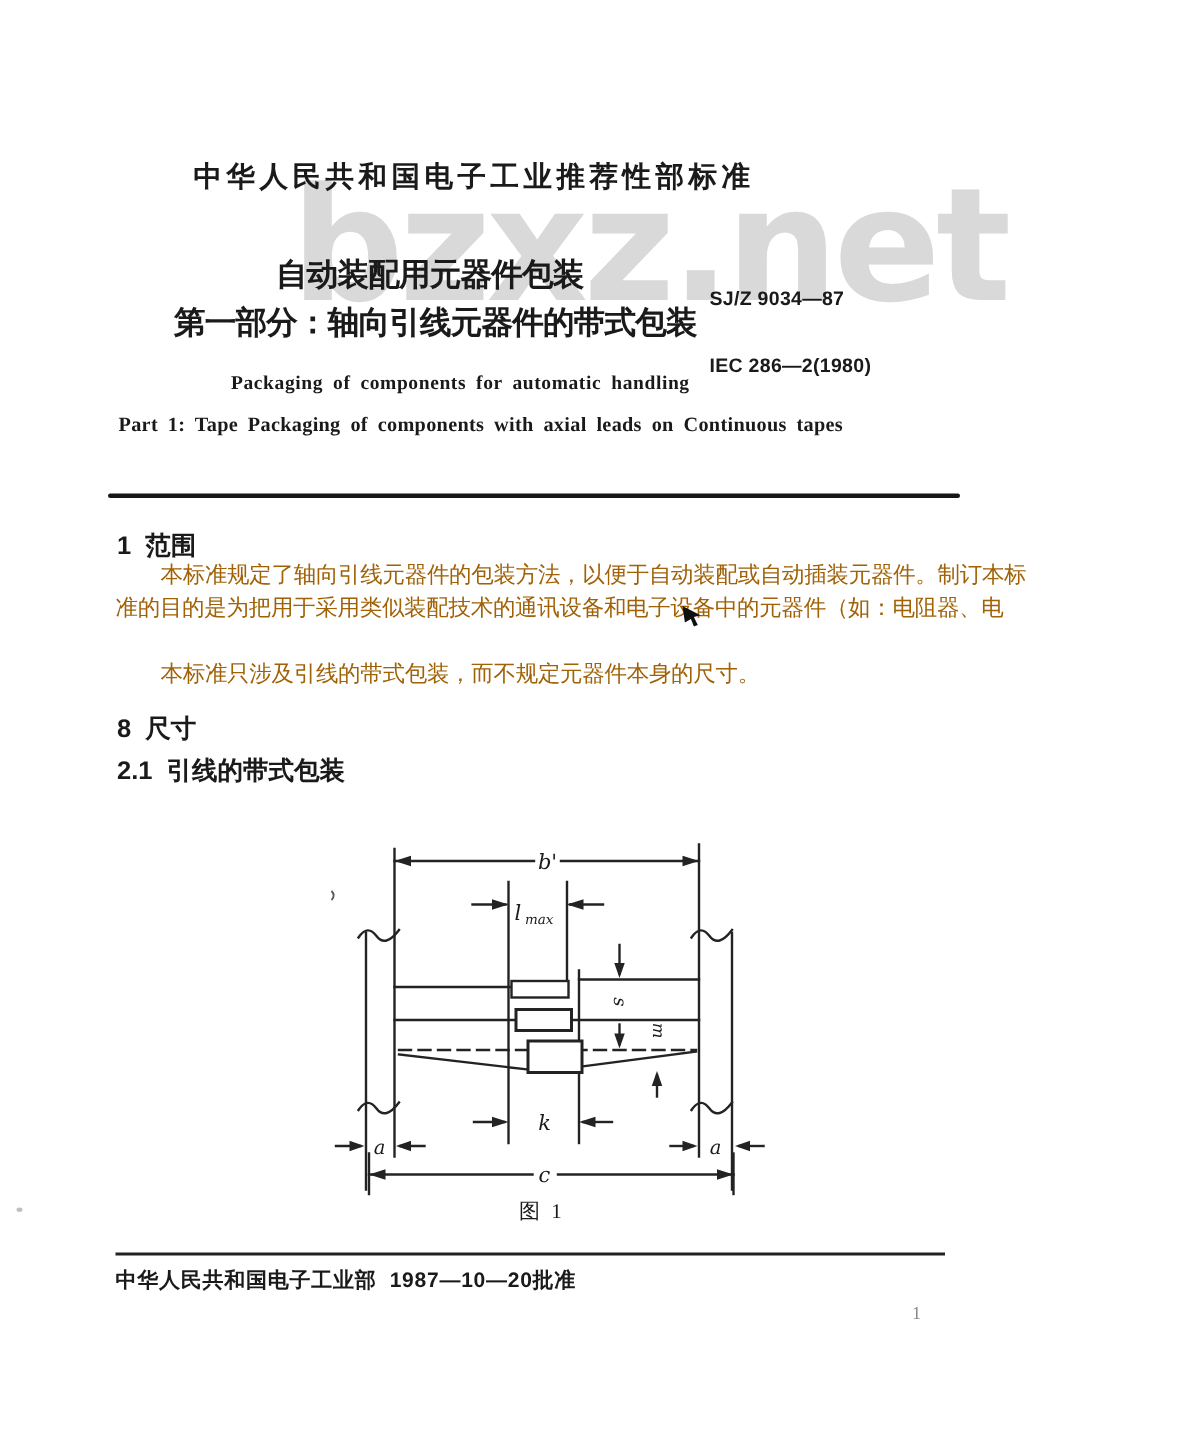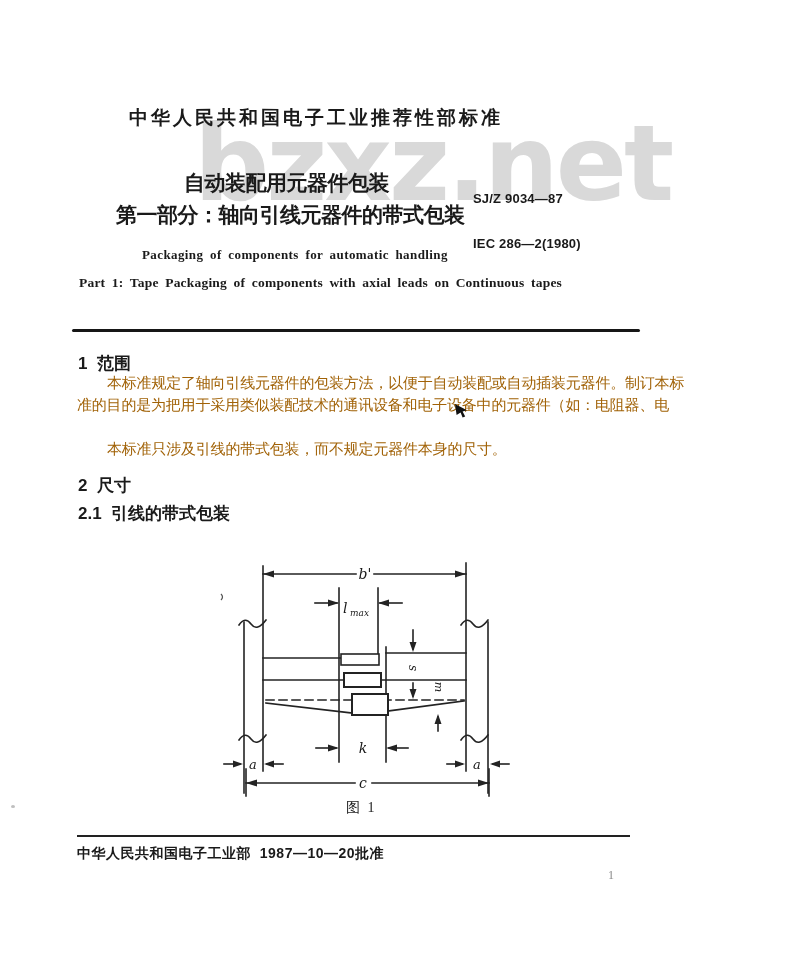--- a/index.html
+++ b/index.html
@@ -22,21 +22,21 @@
     letter-spacing:-3px;
     color:#d9d9d9;
     z-index:0;
     user-select:none;
   }
   .hei{font-family:"Liberation Sans", sans-serif;font-weight:bold;}
   .doc-header{left:129px;top:105px;font-size:19px;letter-spacing:3px;z-index:2;}
   .std-no{left:473px;top:161px;font-size:13px;line-height:15px;letter-spacing:.2px;z-index:2;}
   .title-cn-1{left:184px;top:169px;font-size:21px;letter-spacing:-0.5px;z-index:2;}
   .title-cn-2{left:116px;top:201px;font-size:21px;letter-spacing:-0.5px;z-index:2;}
-  .title-en-1{left:142px;top:247px;font-size:13px;font-weight:bold;letter-spacing:.4px;word-spacing:3px;z-index:2;}
+  .title-en-1{left:154px;top:247px;font-size:13px;font-weight:bold;letter-spacing:.4px;word-spacing:3px;z-index:2;}
   .title-en-2{left:79px;top:275px;font-size:13.5px;font-weight:bold;letter-spacing:.2px;word-spacing:3px;z-index:2;}
   .rule-top{left:72px;top:329px;width:568px;height:3px;background:#161616;border-radius:2px;}
   .h-sec{font-size:17px;z-index:2;}
   .sec1-h{left:78px;top:352px;}
   .body-line{font-size:15px;letter-spacing:-0.2px;color:#a16207;z-index:2;}
   .bl1{left:107px;top:374px;}
   .bl2{left:77px;top:396px;}
   .bl3{left:77px;top:418px;}
   .bl4{left:107px;top:440px;}
   .sec2-h{left:78px;top:474px;}
@@ -77,21 +77,21 @@
   <div class="abs body-line bl1">本标准规定了轴向引线元器件的包装方法，以便于自动装配或自动插装元器件。制订本标</div>
   <div class="abs body-line bl2">准的目的是为把用于采用类似装配技术的通讯设备和电子设备中的元器件（如：电阻器、电</div>
   <div class="abs body-line bl4">本标准只涉及引线的带式包装，而不规定元器件本身的尺寸。</div>
 
   <div class="abs cursor">
     <svg width="20" height="18" viewBox="0 0 20 18">
       <path d="M1,2 L13,8.2 L8.6,9.4 L11.2,14.6 L8.6,15.6 L6.6,10.6 L2.6,13 Z" fill="#111"></path>
     </svg>
   </div>
 
-  <div class="abs hei h-sec sec2-h">2  尺寸</div>
+  <div class="abs hei h-sec sec2-h">8  尺寸</div>
   <div class="abs hei h-sec sec21-h">2.1  引线的带式包装</div>
 
   <div class="abs figure-wrap">
     <svg width="300" height="260" viewBox="0 0 300 260">
 
       <g stroke="#232323" stroke-width="1.6" fill="none" stroke-linecap="square">
 
         <line x1="52" y1="16" x2="52" y2="221"></line>
         <line x1="255" y1="13" x2="255" y2="221"></line>
 

